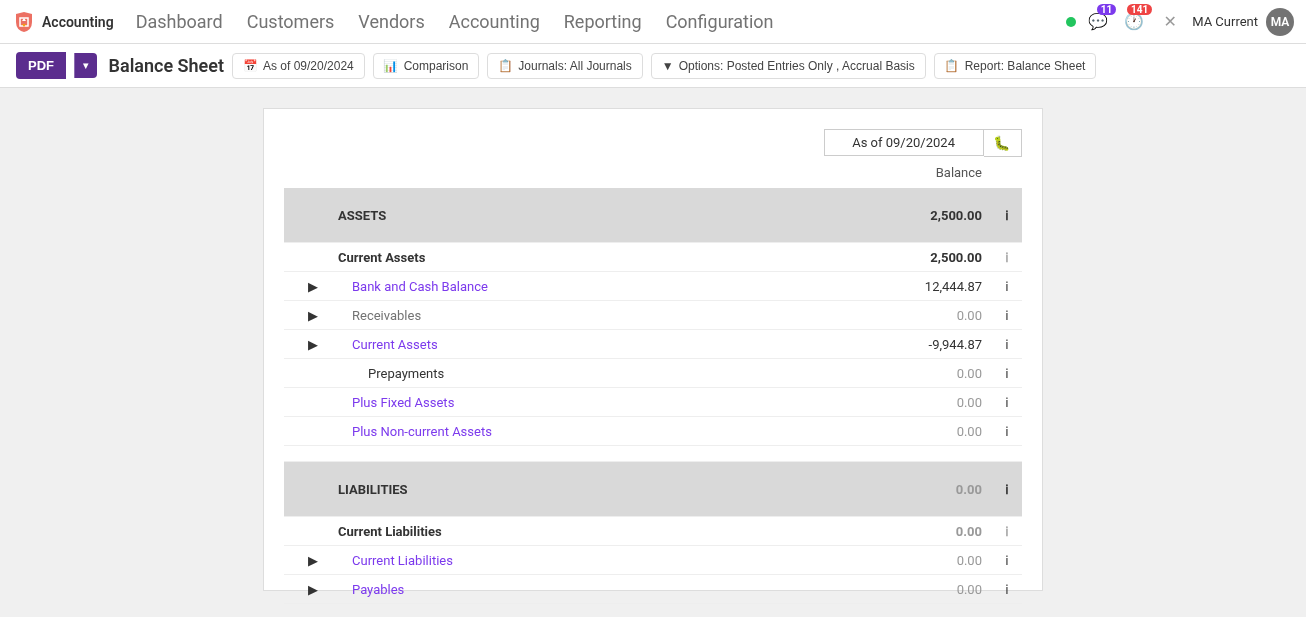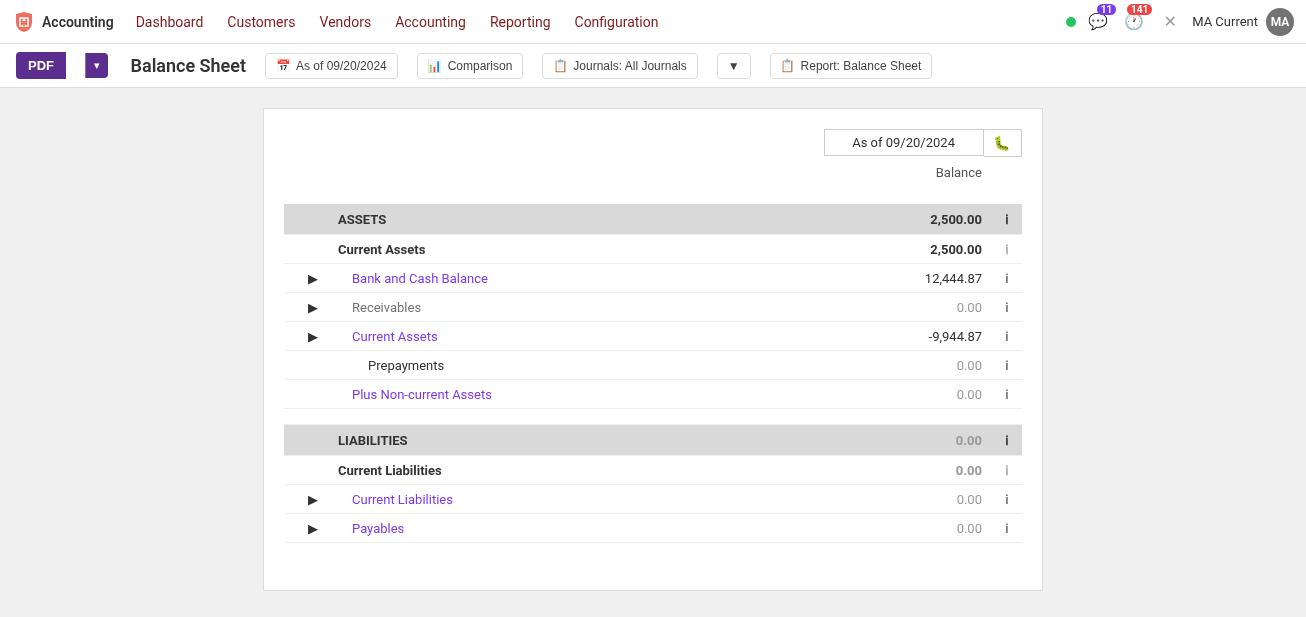--- a/index.html
+++ b/index.html
@@ -25,24 +25,24 @@
       width: 24px;
       height: 24px;
     }
     .nav-brand {
       font-weight: 600;
       font-size: 14px;
       color: #333;
     }
     .nav-item {
       padding: 6px 10px;
-      color: #7f1d1d;
+      color: #737373;
       cursor: pointer;
       border-radius: 4px;
-      font-size: 14px;
+      font-size: 18px;
       white-space: nowrap;
     }
 
     .nav-right {
       margin-left: auto;
       display: flex;
       align-items: center;
       gap: 8px;
     }
     .status-dot {
@@ -83,21 +83,21 @@
       cursor: pointer;
     }
 
     
     .toolbar {
       background: #fff;
       border-bottom: 1px solid #ddd;
       display: flex;
       align-items: center;
       padding: 8px 16px;
-      gap: 19px;
+      gap: 8px;
     }
     .btn-pdf {
       background: #5b2d8e;
       color: #fff;
       border: none;
       padding: 6px 12px;
       border-radius: 4px 0 0 4px;
       cursor: pointer;
       font-size: 13px;
       font-weight: 600;
@@ -173,37 +173,37 @@
       cursor: pointer;
       font-size: 14px;
     }
 
     .col-header {
       display: flex;
       justify-content: flex-end;
       padding-right: 40px;
       font-size: 13px;
       color: #555;
-      margin-bottom: 20px;
+      margin-bottom: 4px;
       padding-bottom: 4px;
     }
 
     
     .report-table {
       width: 100%;
       border-collapse: collapse;
     }
     .report-table tr {
       border-bottom: 1px solid #eee;
     }
     .section-header {
       background: #d9d9d9;
     }
     .section-header td {
-      padding: 6px 10px;
+      padding: 18px 10px;
       font-weight: 700;
       font-size: 13px;
       color: #333;
     }
     .group-row td {
       padding: 5px 10px;
       font-weight: 700;
       font-size: 13px;
     }
     .detail-row td {
@@ -281,20 +281,21 @@
   <button class="filter-btn">
     <span>📊</span>
     <span>Comparison</span>
   </button>
   <button class="filter-btn">
     <span>📋</span>
     <span>Journals: All Journals</span>
   </button>
   <button class="filter-btn">
     <span>▼</span>
+    <span>Options: Posted Entries Only , Accrual Basis</span>
   </button>
   <button class="filter-btn">
     <span>📋</span>
     <span>Report: Balance Sheet</span>
   </button>
 </div>
 
 <div class="content-area">
   <div class="report-container">
 
@@ -345,20 +346,26 @@
           <td class="info-icon">ℹ</td>
         </tr>
 
         <tr class="detail-row">
           <td class="chevron-cell"></td>
           <td class="indent-2">Prepayments</td>
           <td class="amount" style="color:#999;">0.00</td>
           <td class="info-icon">ℹ</td>
         </tr>
 
+        <tr class="detail-row">
+          <td class="chevron-cell"></td>
+          <td class="indent-link2" style="color:#7c3aed;cursor:pointer;">Plus Fixed Assets</td>
+          <td class="amount" style="color:#999;">0.00</td>
+          <td class="info-icon">ℹ</td>
+        </tr>
 
         <tr class="detail-row">
           <td class="chevron-cell"></td>
           <td class="indent-link2" style="color:#7c3aed;cursor:pointer;">Plus Non-current Assets</td>
           <td class="amount" style="color:#999;">0.00</td>
           <td class="info-icon">ℹ</td>
         </tr>
 
         <tr class="spacer-row">
           <td colspan="4"></td>

